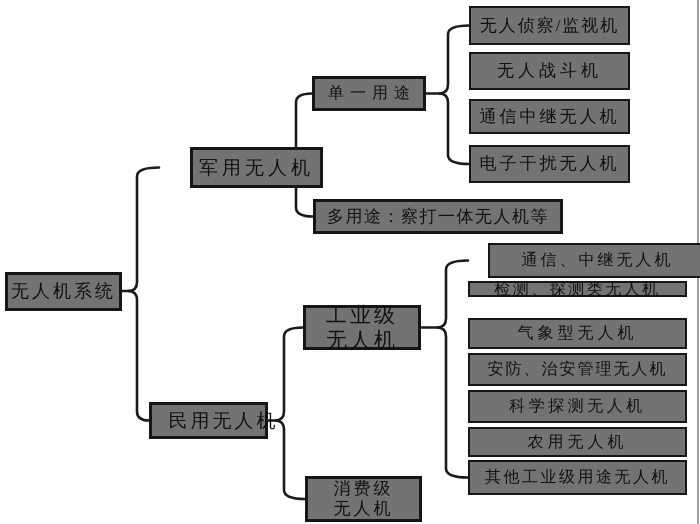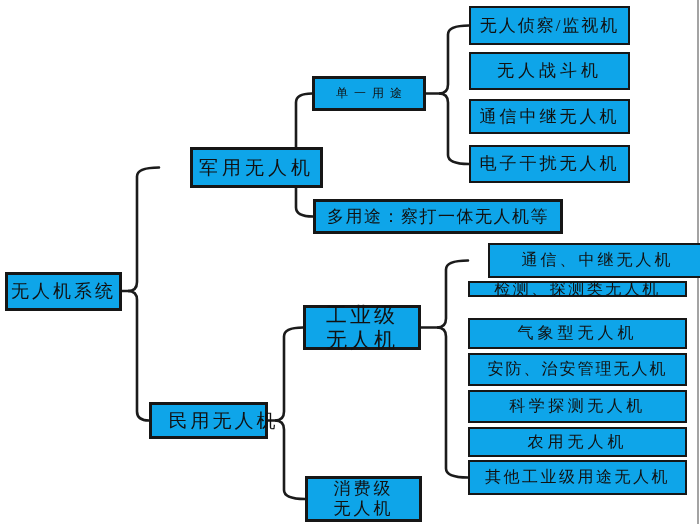--- a/index.html
+++ b/index.html
@@ -18,38 +18,38 @@
   }
   #connector-layer {
     position: absolute;
     left: 0;
     top: 0;
     width: 700px;
     height: 524px;
   }
   .node {
     position: absolute;
-    background: #0ea5e9;
+    background: #737373;
     border: 3px solid #161616;
     display: flex;
     align-items: center;
     justify-content: center;
     text-align: center;
     box-sizing: border-box;
     white-space: nowrap;
     line-height: 1.15;
   }
   .node.thin { border-width: 2.5px; }
   .two-line { flex-direction: column; }
 
   
   #node-root        { left: 5px;   top: 272px; width: 117px; height: 39px; font-size: 18px; letter-spacing: 3px; }
   #node-military    { left: 158px; top: 147px; width: 133px; height: 41px; font-size: 19px; letter-spacing: 4px; margin-left: 32px; }
   #node-civil       { left: 149px; top: 402px; width: 119px; height: 37px; font-size: 19px; letter-spacing: 3px; padding-left: 30px; }
-  #node-single      { left: 312px; top: 76px;  width: 114px; height: 35px; font-size: 12px; letter-spacing: 6px; text-indent: 6px; }
+  #node-single      { left: 312px; top: 76px;  width: 114px; height: 35px; font-size: 16px; letter-spacing: 6px; text-indent: 6px; }
   #node-multi       { left: 313px; top: 199px; width: 250px; height: 35px; font-size: 17px; letter-spacing: 1.5px; }
   #node-industrial  { left: 303px; top: 305px; width: 118px; height: 45px; font-size: 21px; letter-spacing: 3px; }
   #node-consumer    { left: 305px; top: 476px; width: 117px; height: 46px; font-size: 17px; letter-spacing: 3px; }
 
   
   .col-a { left: 469px; width: 161px; font-size: 17px; letter-spacing: 2px; }
   #node-a0 { top: 6px;   height: 39px; }
   #node-a1 { top: 52px;  height: 38px; letter-spacing: 4px; }
   #node-a2 { top: 99px;  height: 35px; letter-spacing: 3px; }
   #node-a3 { top: 145px; height: 38px; letter-spacing: 3px; }

